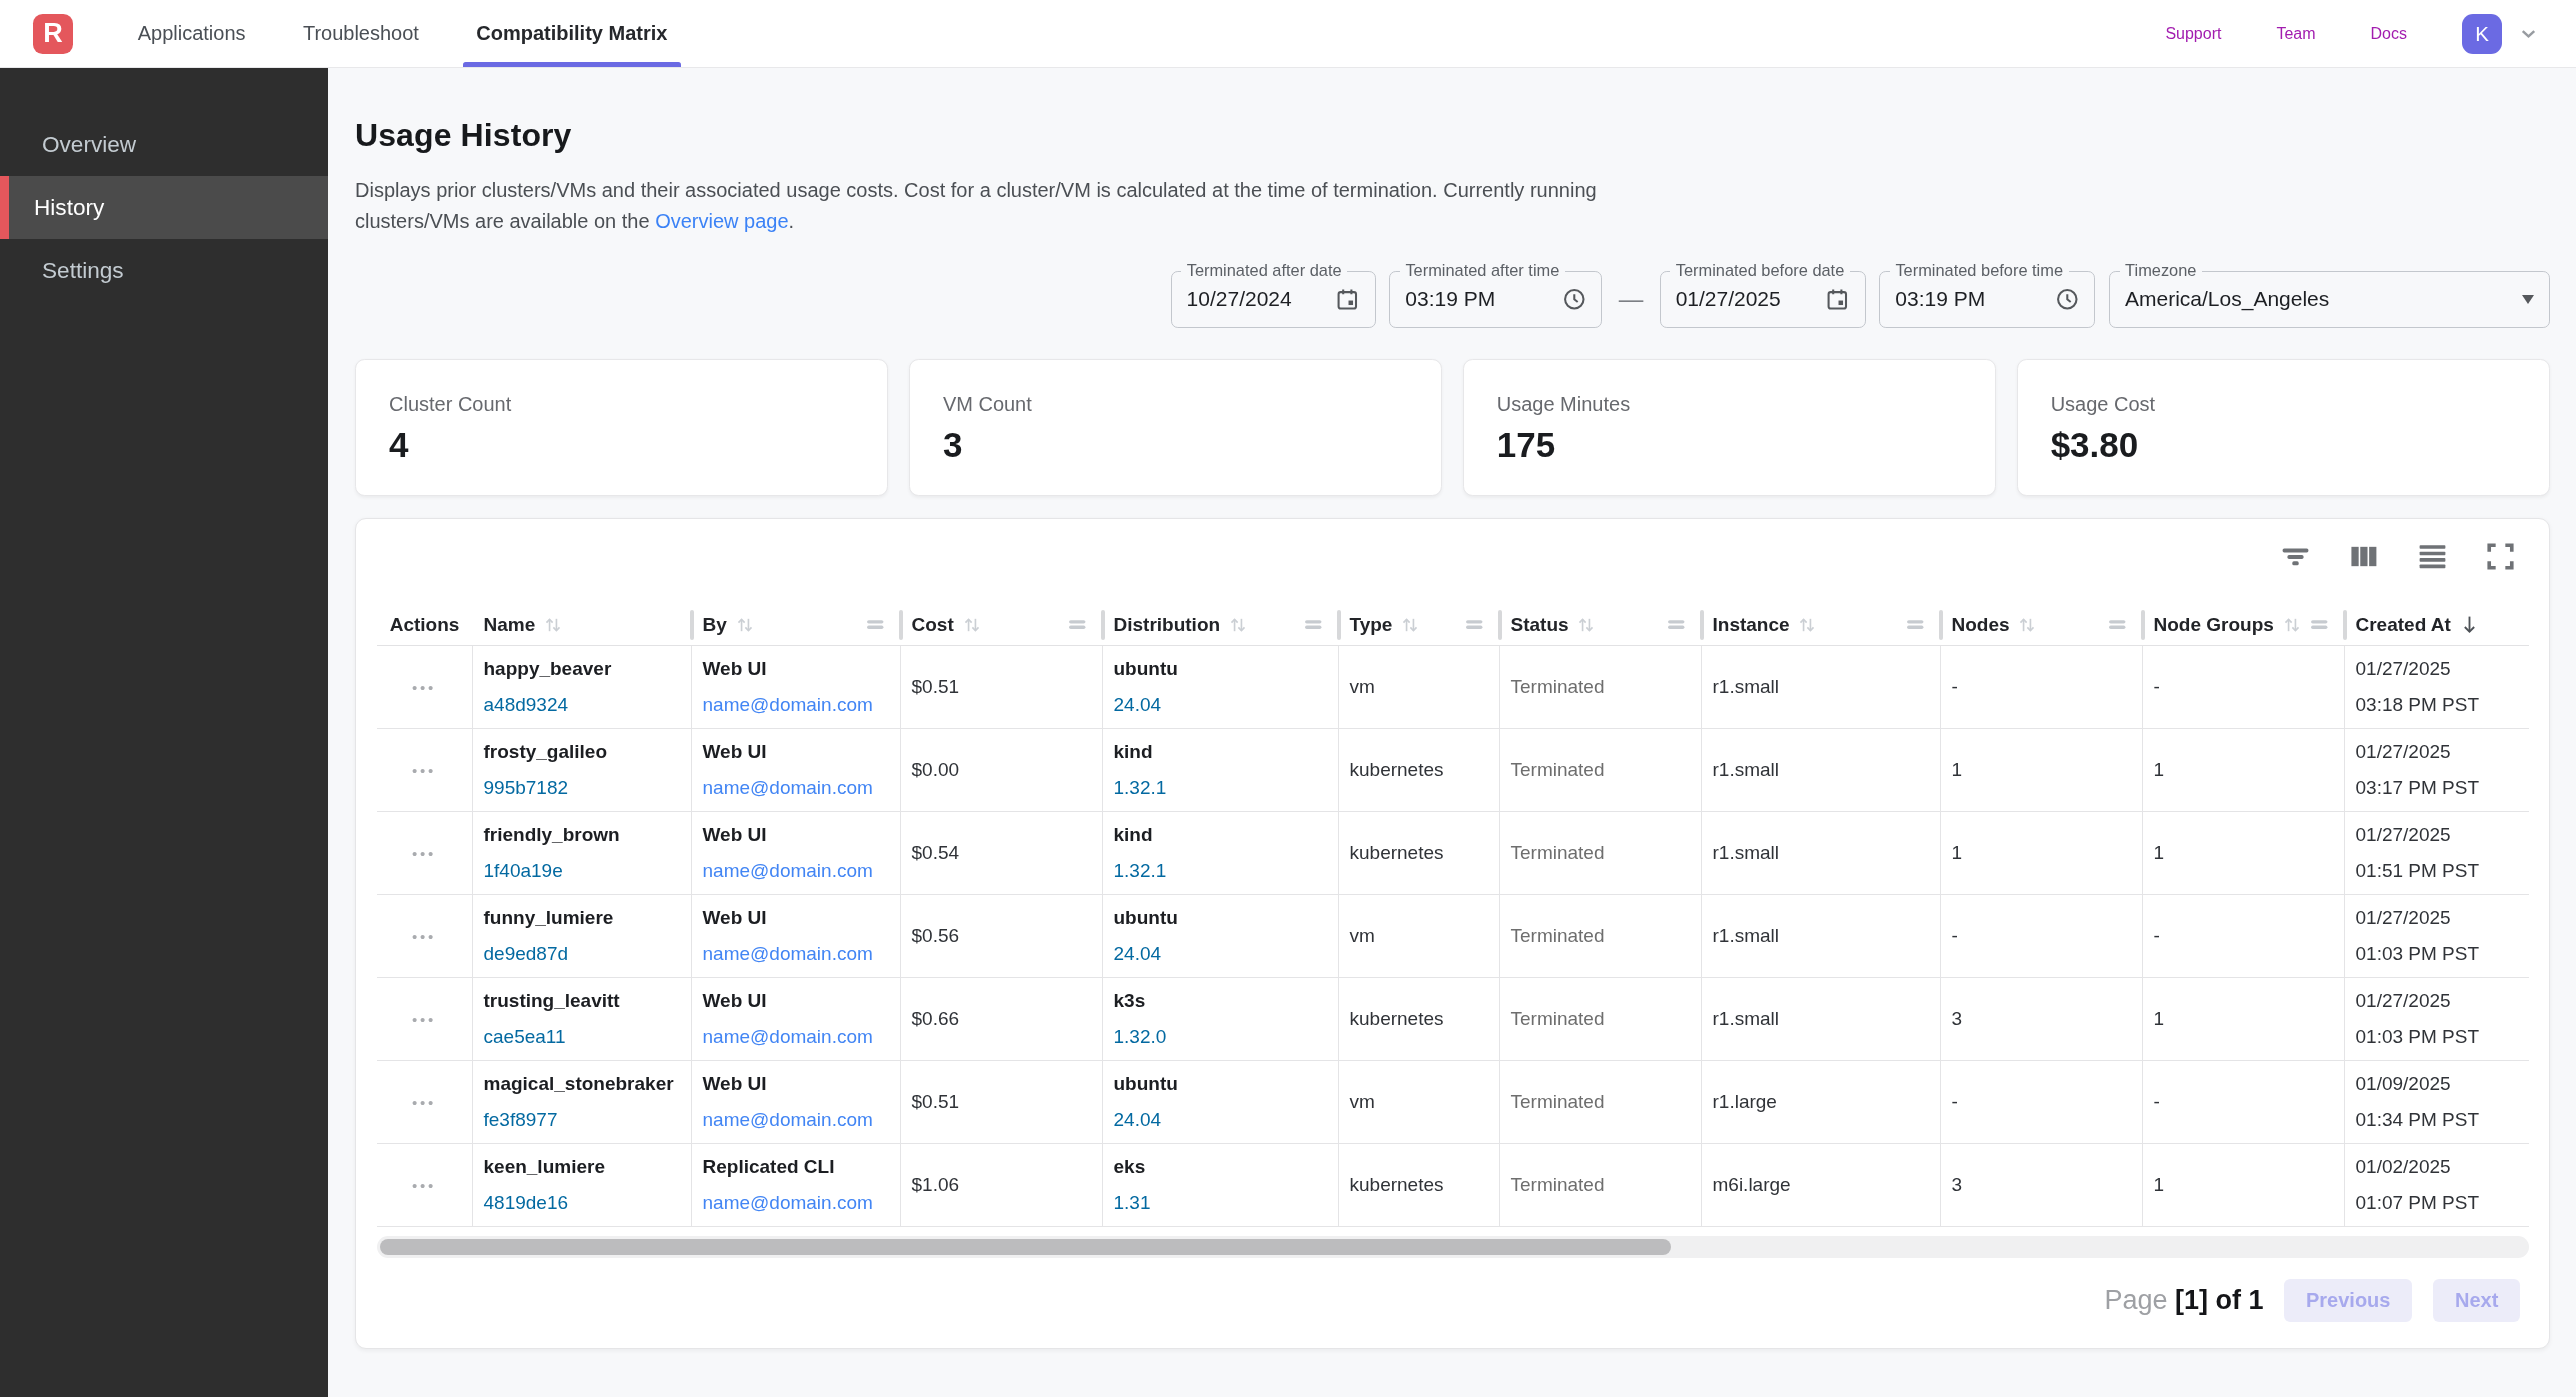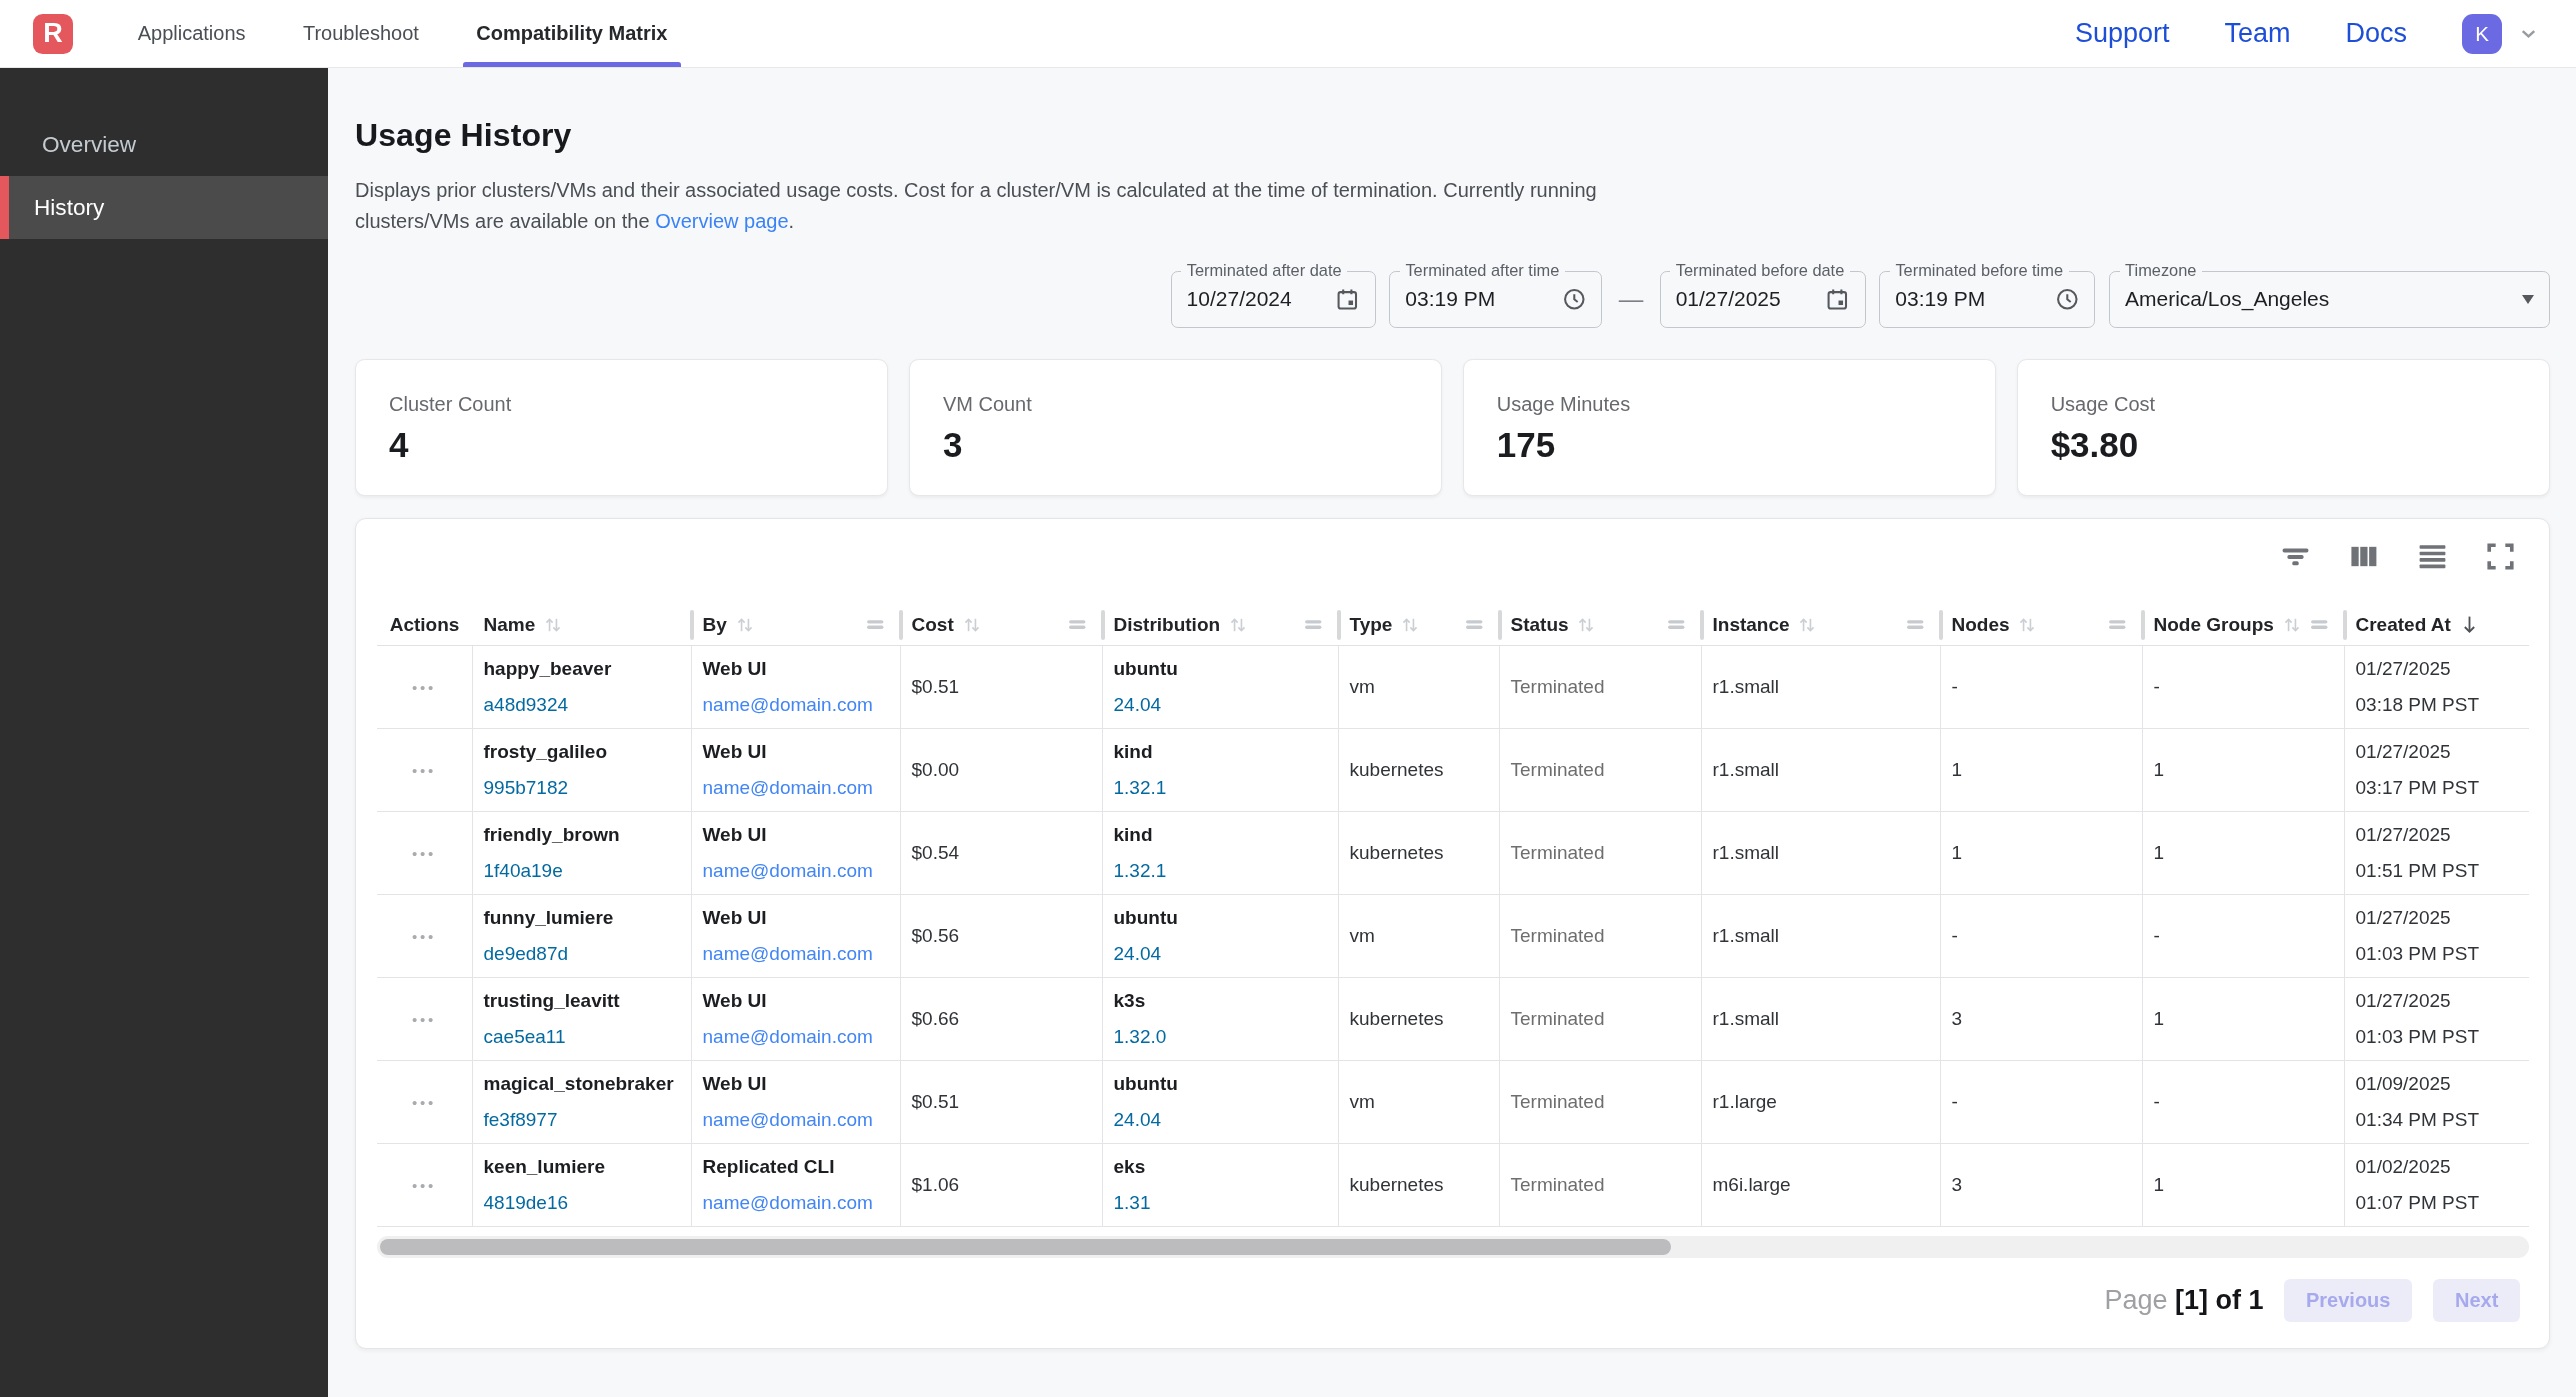--- a/index.html
+++ b/index.html
@@ -14,21 +14,21 @@
   .logo { width:40px; height:40px; border-radius:9.6px; background:var(--brand-red,#E4575C);
     color:#fff; font-weight:bold; font-size:27px; display:flex; align-items:center; justify-content:center;
     margin-right:51px; cursor:pointer;}
   .tabs { display:flex; height:100%; gap:30px; }
   .tab { display:flex; align-items:center; padding:0 13.7px; font-size:20px; color:#4a4f55;
     position:relative; cursor:pointer; }
   .tab.active { color:#26282c; font-weight:bold; }
   .tab.active::after { content:""; position:absolute; left:0; right:0; bottom:0; height:4.8px;
     background:var(--accent-indigo,#6B6AE3); border-radius:2.7px 2.7px 0 0; }
   .nav-right { display:flex; align-items:center; gap:55px; }
-  .nav-link { font-size:27px; color:#1d4ed8; cursor:pointer; }
+  .nav-link { font-size:16px; color:#a21caf; cursor:pointer; }
   .avatar-wrap { display:flex; align-items:center; gap:15px; cursor:pointer; }
   .avatar { width:40px; height:40px; border-radius:11px; background:var(--accent-indigo,#6B6AE3);
     color:#fff; font-size:20.5px; display:flex; align-items:center; justify-content:center; }
 
   
   .sidebar { position:absolute; top:68px; left:0; bottom:0; width:328px; background:var(--sidebar-bg,#2E2E2E); padding-top:45px; }
   .side-item { height:63px; display:flex; align-items:center; padding-left:42px; font-size:22.6px;
     color:#c3cbd1; cursor:pointer; }
   .side-item.active { background:var(--sidebar-active-bg,#4B4B4B); color:#ffffff;
     border-left:9px solid var(--brand-red,#E4575C); padding-left:25px; }
@@ -135,20 +135,23 @@
   </div>
 </header>
 
 <aside class="sidebar">
   <div class="side-item">
       <span>Overview</span>
     </div>
   <div class="side-item active">
       <span>History</span>
     </div>
+  <div class="side-item">
+      <span>Settings</span>
+    </div>
 </aside>
 
 <main class="main">
   <h1 class="page-title">Usage History</h1>
   <p class="desc"><span>Displays prior clusters/VMs and their associated usage costs. Cost for a cluster/VM is calculated at the time of termination. Currently running clusters/VMs are available on the </span><a>Overview page</a><span>.</span></p>
 
   <div class="filters">
     <div class="field w-d1">
       <span class="flabel">Terminated after date</span>
       <span class="fvalue">10/27/2024</span>

